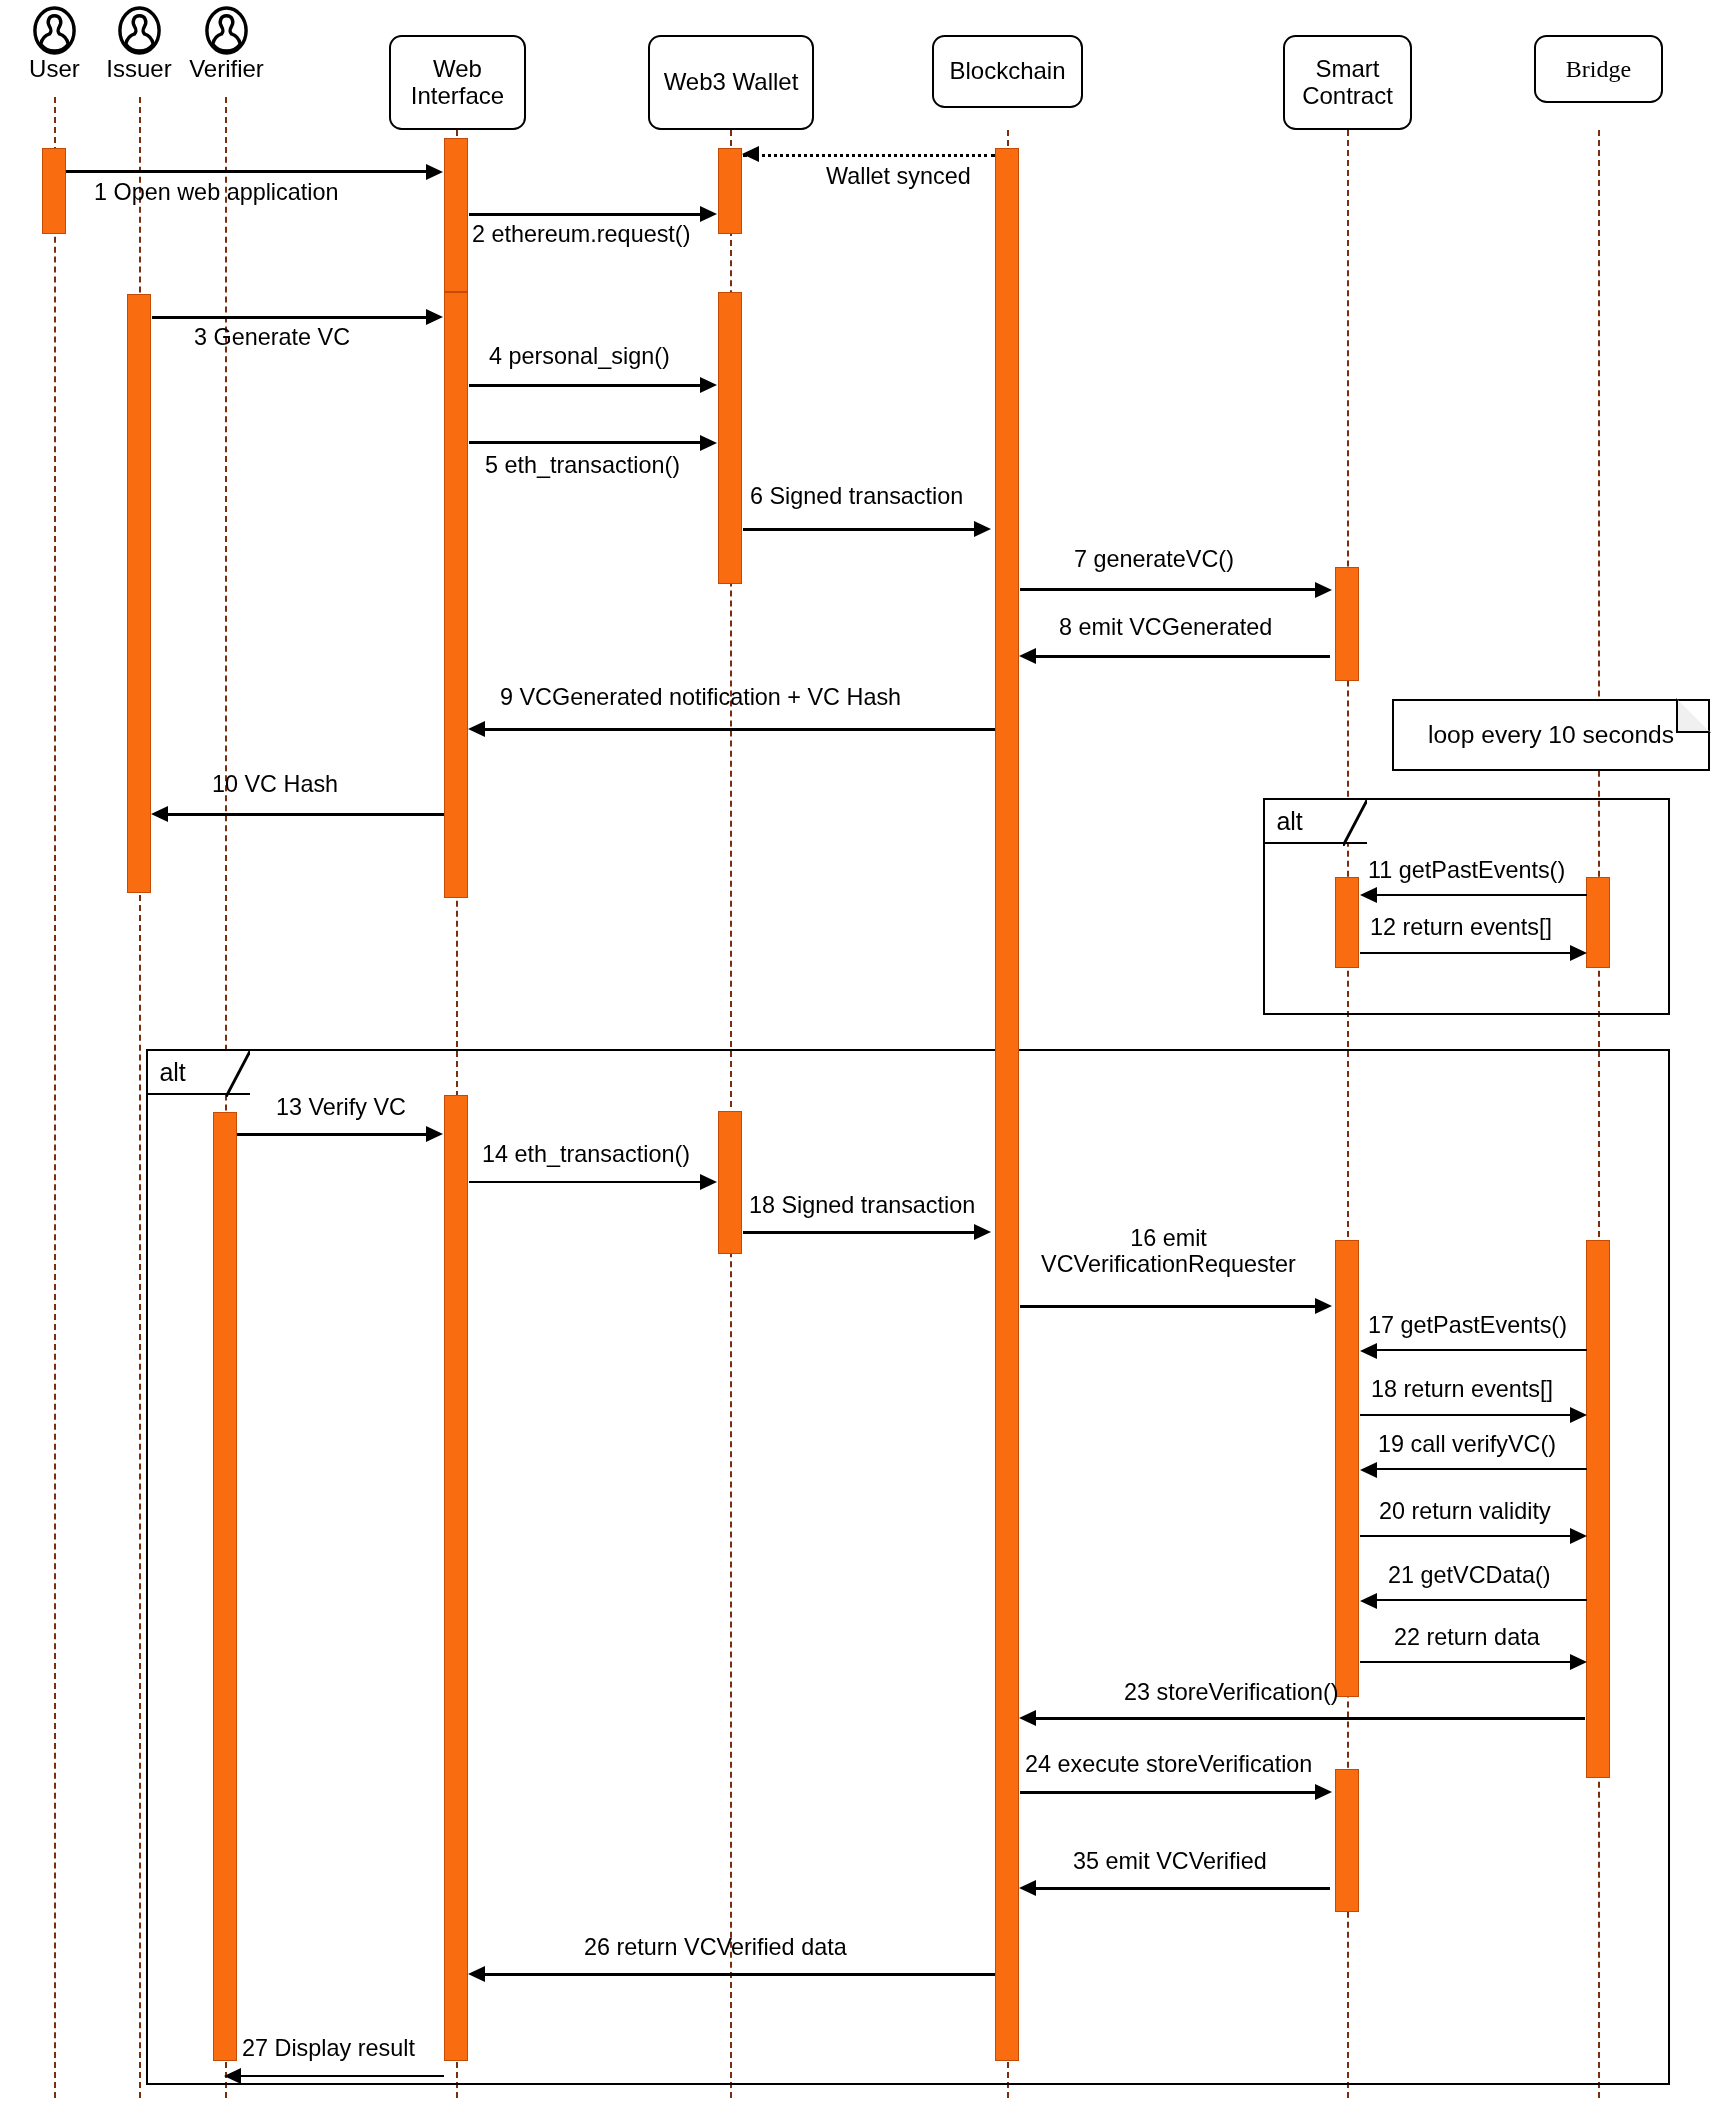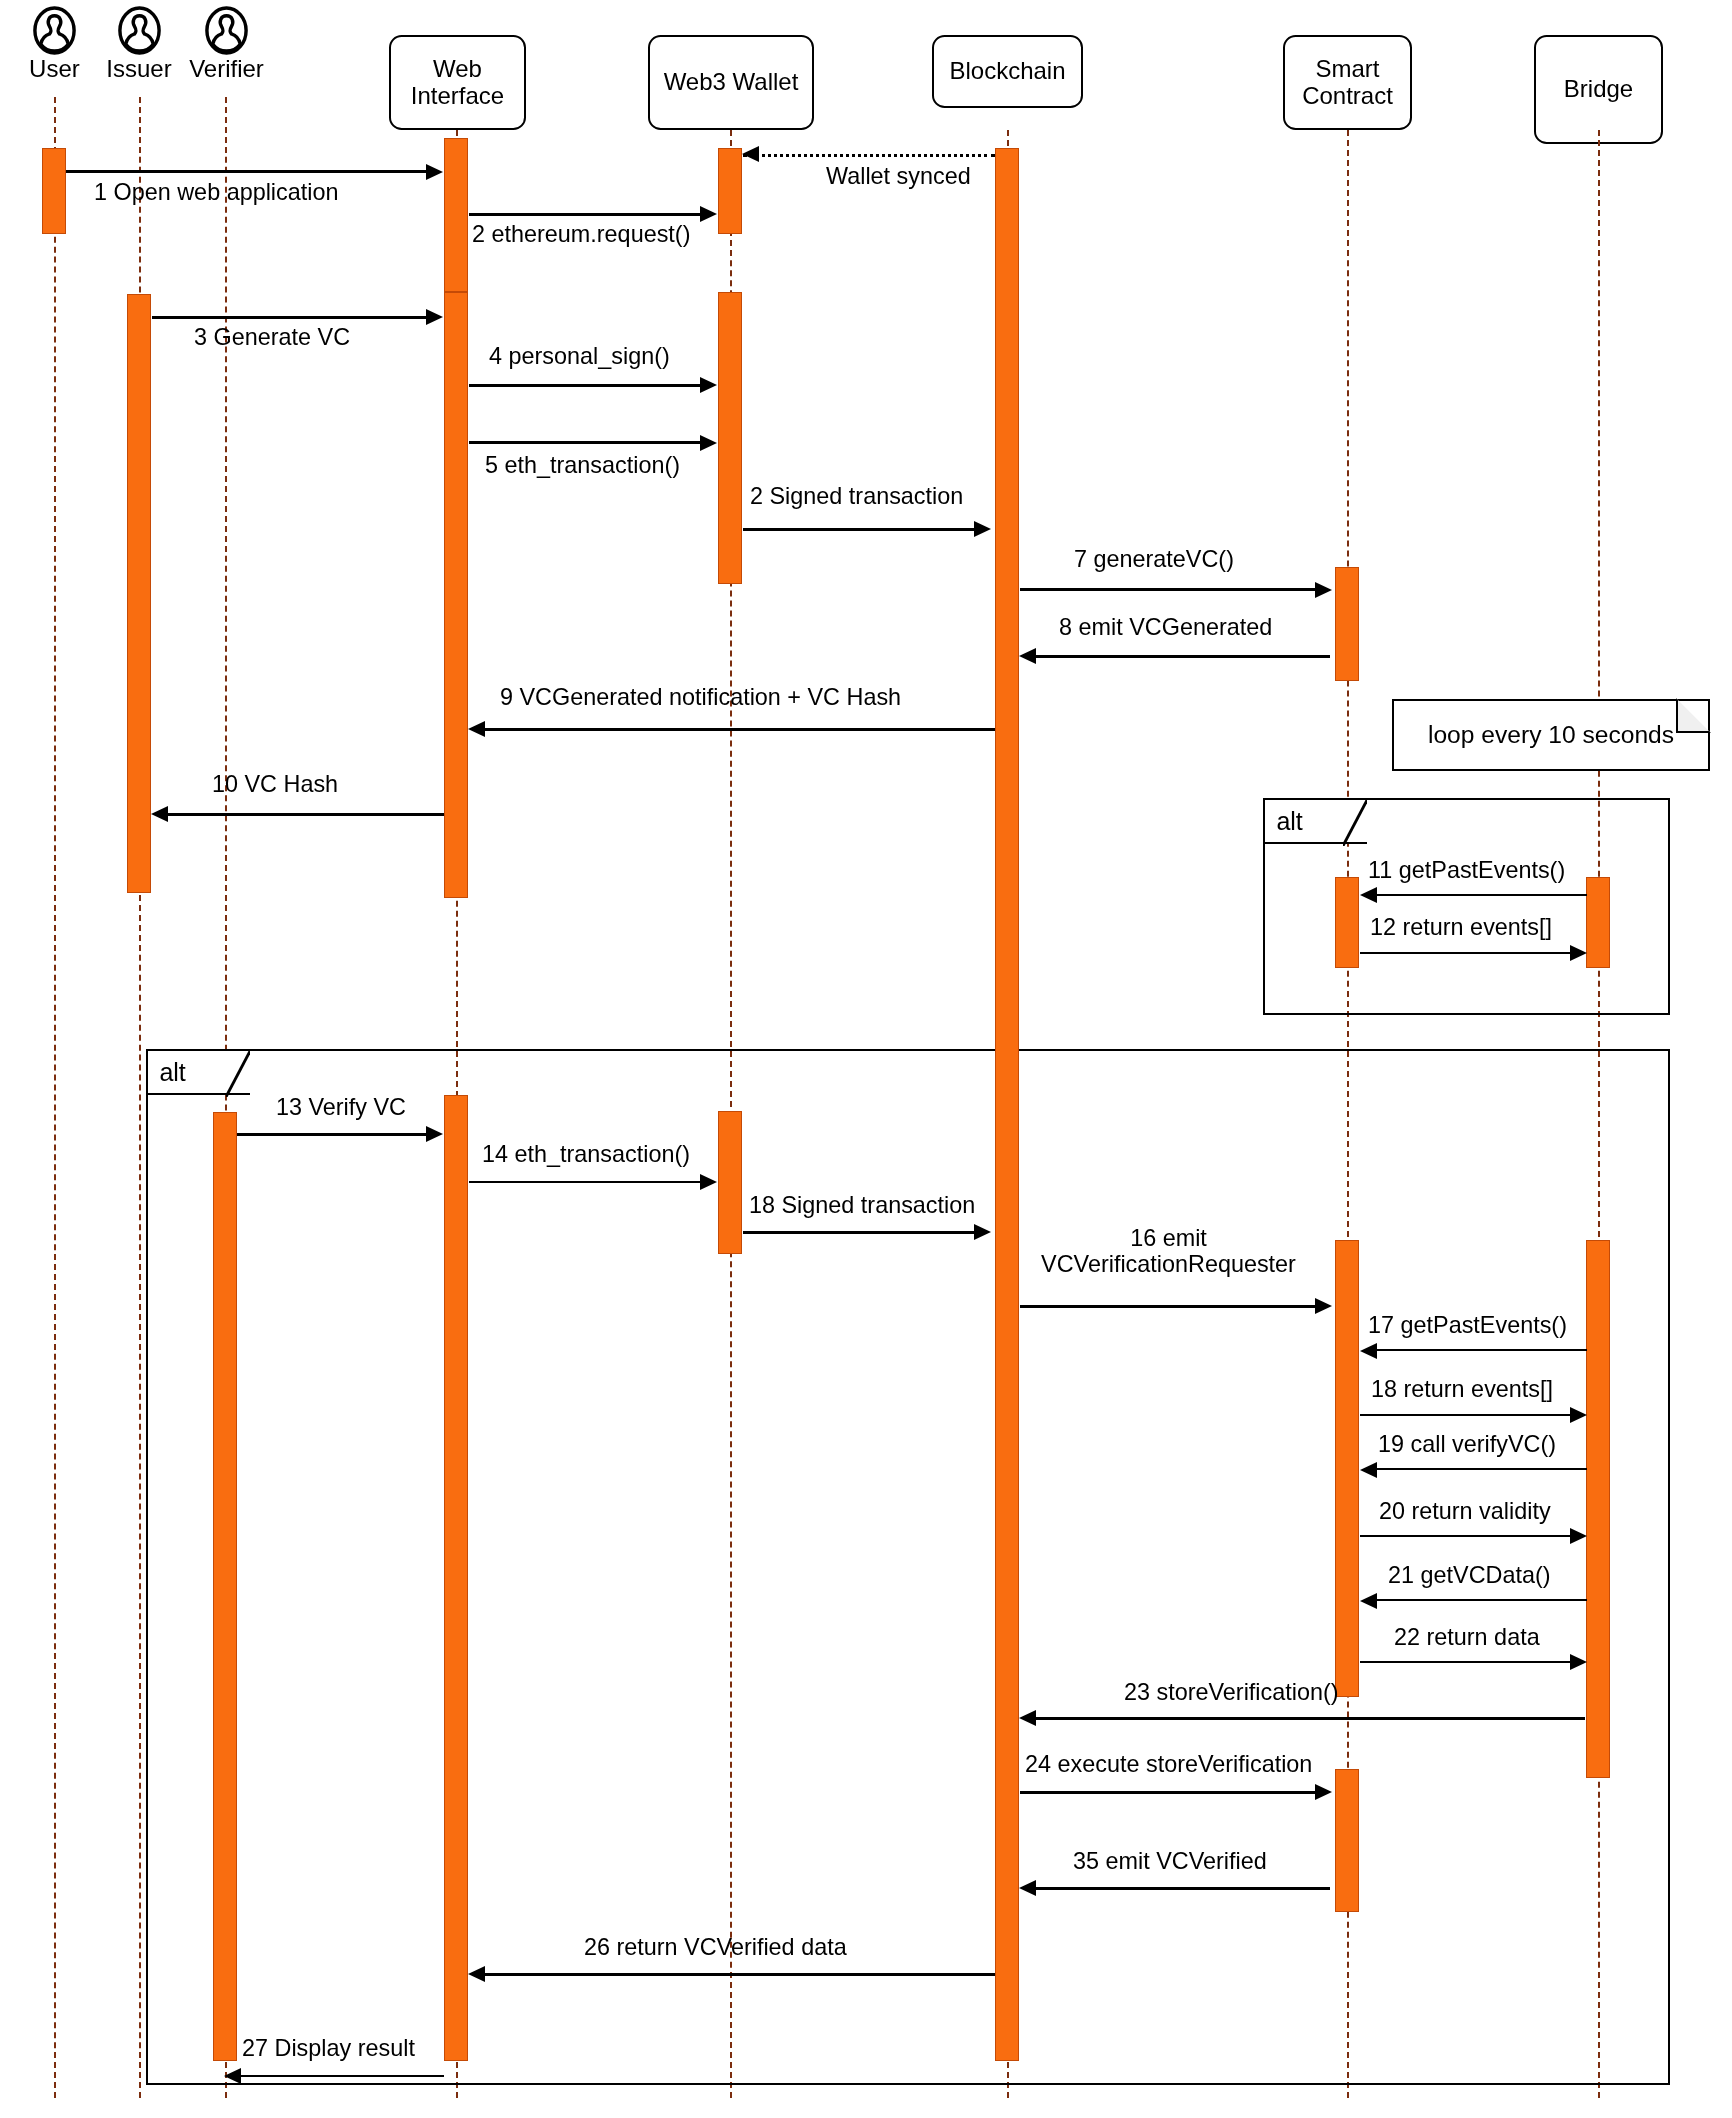--- a/index.html
+++ b/index.html
@@ -94,21 +94,21 @@
   </div>
   <div class="pbox" style="left:648px;top:35px;width:166px;height:95px;">
     <span>Web3 Wallet</span>
   </div>
   <div class="pbox" style="left:932px;top:35px;width:151px;height:73px;">
     <span>Blockchain</span>
   </div>
   <div class="pbox" style="left:1283px;top:35px;width:129px;height:95px;">
     <span>Smart Contract</span>
   </div>
-  <div class="pbox" style="left:1534px;top:35px;width:129px;height:109px;">
+  <div class="pbox" style="left:1534px;top:35px;width:129px;height:68px;font-family:Liberation Serif, serif;">
     <span>Bridge</span>
   </div>
 
   <div class="lifeline" style="left:54px;top:97px;height:2001px;"></div>
   <div class="lifeline" style="left:139px;top:97px;height:2001px;"></div>
   <div class="lifeline" style="left:225px;top:97px;height:2001px;"></div>
   <div class="lifeline" style="left:456px;top:130px;height:1968px;"></div>
   <div class="lifeline" style="left:730px;top:130px;height:1968px;"></div>
   <div class="lifeline" style="left:1007px;top:130px;height:1968px;"></div>
   <div class="lifeline" style="left:1347px;top:130px;height:1968px;"></div>
@@ -182,21 +182,21 @@
   <div class="msg" style="left:469px;top:384px;width:234px;"></div>
   <div class="arrowR" style="left:700px;top:377px;"></div>
   <div class="mlabel" style="left:489px;top:343px;">4 personal_sign()</div>
 
   <div class="msg" style="left:469px;top:441px;width:234px;"></div>
   <div class="arrowR" style="left:700px;top:435px;"></div>
   <div class="mlabel" style="left:485px;top:452px;">5 eth_transaction()</div>
 
   <div class="msg" style="left:743px;top:528px;width:234px;"></div>
   <div class="arrowR" style="left:974px;top:521px;"></div>
-  <div class="mlabel" style="left:750px;top:483px;">2 Signed transaction</div>
+  <div class="mlabel" style="left:750px;top:483px;">6 Signed transaction</div>
 
   <div class="msg" style="left:1020px;top:588px;width:297px;"></div>
   <div class="arrowR" style="left:1315px;top:582px;"></div>
   <div class="mlabel" style="left:1074px;top:546px;">7 generateVC()</div>
 
   <div class="msg" style="left:1033px;top:655px;width:297px;"></div>
   <div class="arrowL" style="left:1019px;top:648px;"></div>
   <div class="mlabel" style="left:1059px;top:614px;">8 emit VCGenerated</div>
 
   <div class="msg" style="left:480px;top:728px;width:515px;"></div>

